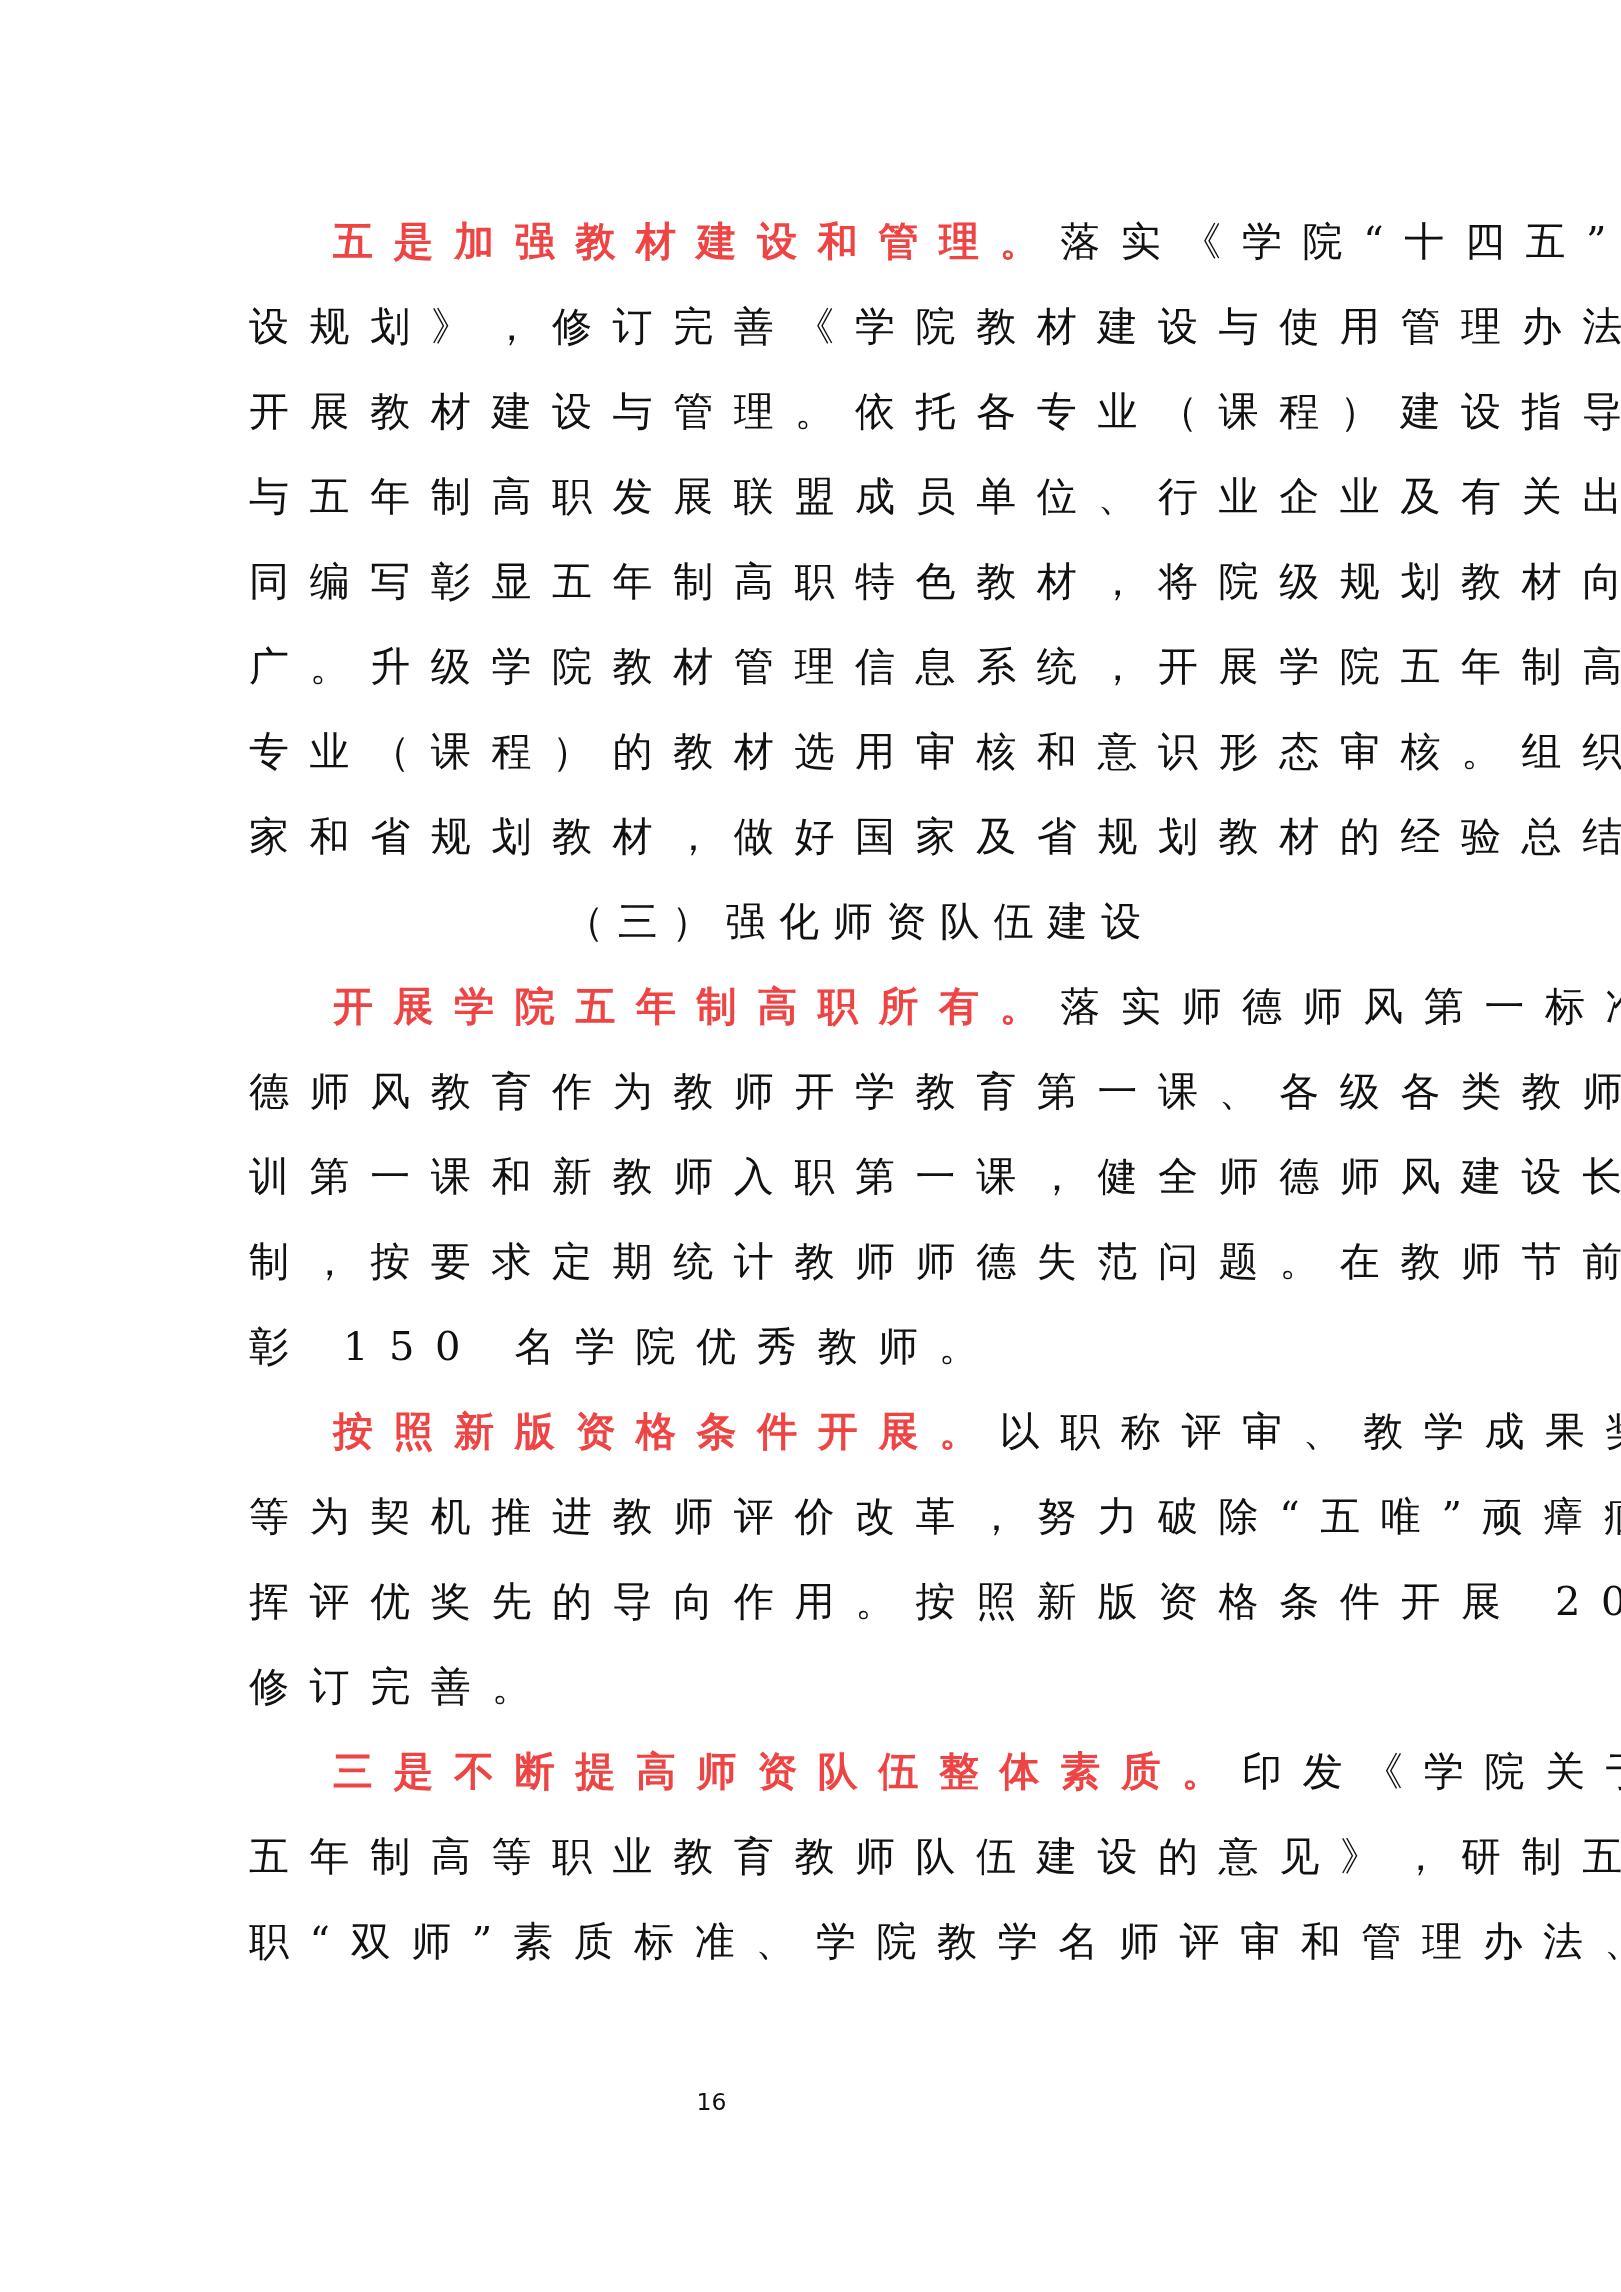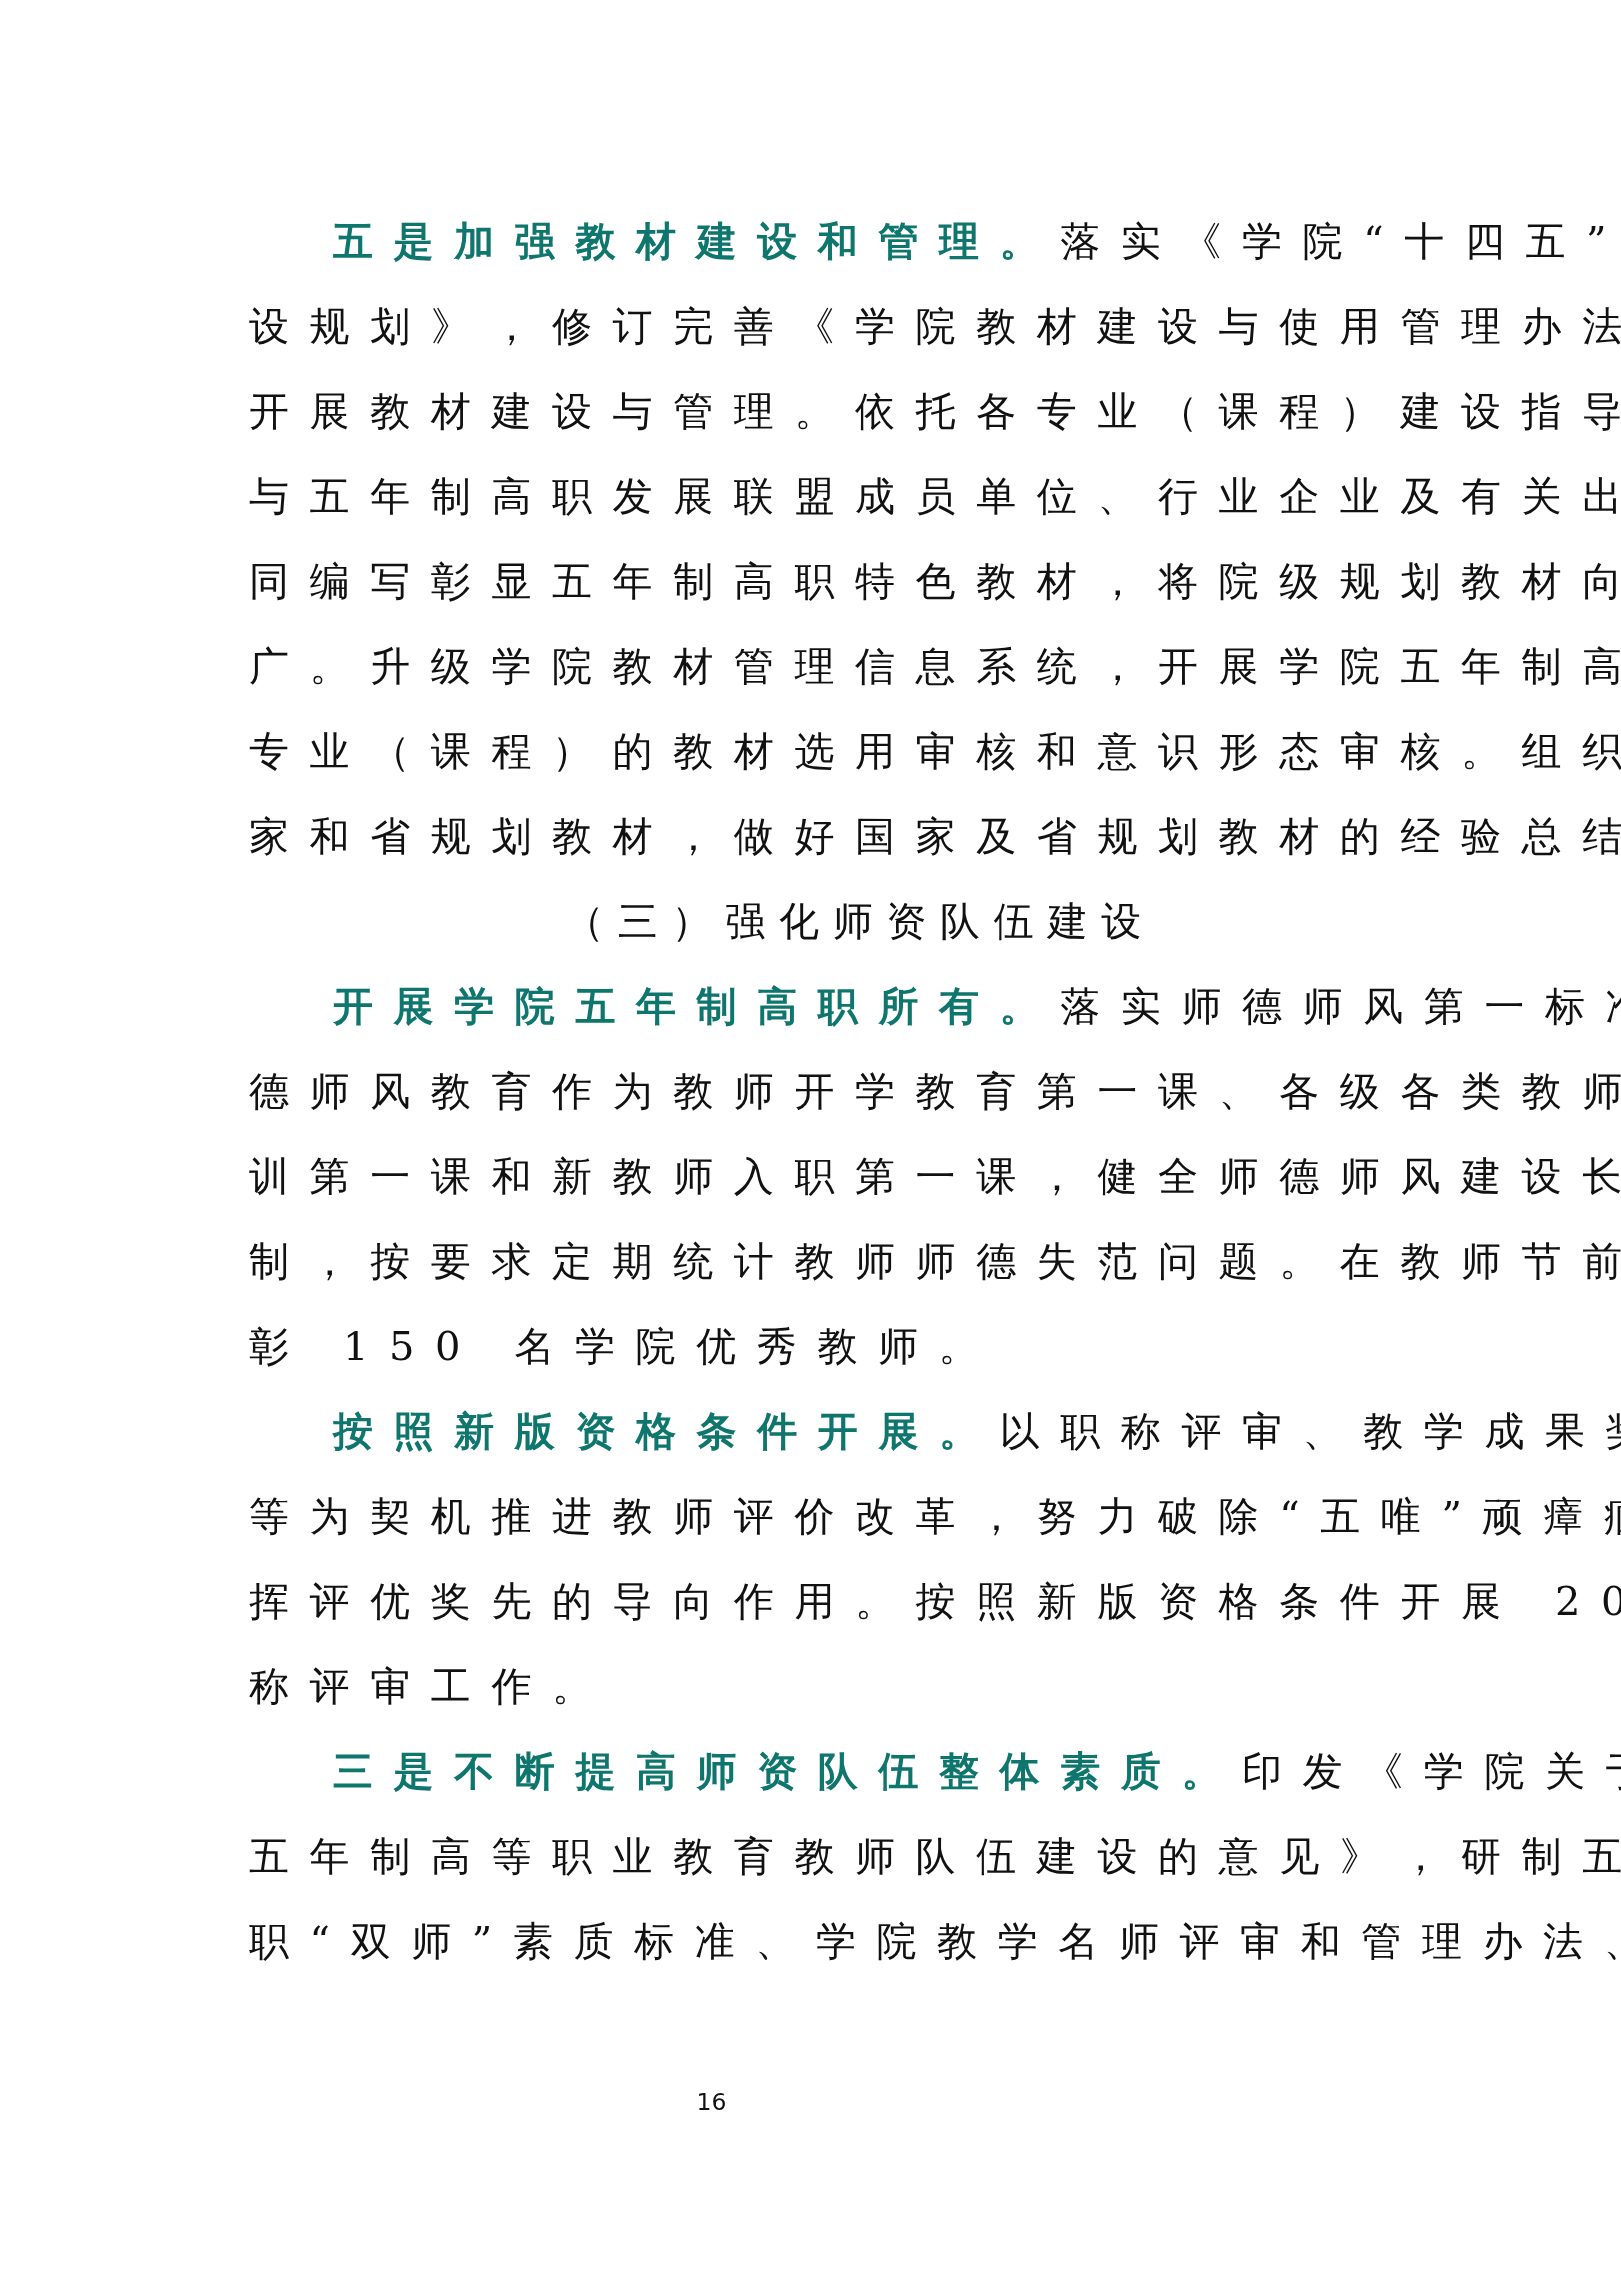--- a/index.html
+++ b/index.html
@@ -5,21 +5,21 @@
   html, body { margin: 0; padding: 0; background: #ffffff; }
   body { width: 1621px; height: 2293px; position: relative; overflow: hidden; }
   .page { position: absolute; left: 0; top: 0; width: 1621px; height: 2293px; background: #fff; }
   .content { position: absolute; left: 249px; top: 214px; width: 1137px; }
   .line {
     height: 85px; line-height: 55px; white-space: nowrap;
     font-family: "DejaVu Serif", "Liberation Serif", serif;
     font-size: 40px; color: #111; letter-spacing: 20.6px;
   }
   .line.indent { padding-left: 84px; }
-  .lead { font-family: "DejaVu Sans", "Liberation Sans", sans-serif; font-weight: bold; color: #0f766e; }
+  .lead { font-family: "DejaVu Sans", "Liberation Sans", sans-serif; font-weight: bold; color: #ef4444; }
   .heading { letter-spacing: 13.7px; text-align: center; }
   .page-number {
     position: absolute; top: 2088px; left: 0; width: 1423px; text-align: center;
     font-family: "DejaVu Sans", "Liberation Sans", sans-serif; font-size: 23.5px; color: #111;
   }
 </style>
 </head>
 <body>
 
 <div class="page">
@@ -38,21 +38,21 @@
 
     <div class="line indent"><span class="lead">开展学院五年制高职所有。</span><span>落实师德师风第一标准，把师</span></div>
     <div class="line">德师风教育作为教师开学教育第一课、各级各类教师培训开</div>
     <div class="line">训第一课和新教师入职第一课，健全师德师风建设长效机</div>
     <div class="line">制，按要求定期统计教师师德失范问题。在教师节前评选表</div>
     <div class="line">彰 150 名学院优秀教师。</div>
 
     <div class="line indent"><span class="lead">按照新版资格条件开展。</span><span>以职称评审、教学成果奖评选</span></div>
     <div class="line">等为契机推进教师评价改革，努力破除“五唯”顽瘴痼疾，发</div>
     <div class="line">挥评优奖先的导向作用。按照新版资格条件开展 2022 年职</div>
-    <div class="line">称评审工作。</div>
+    <div class="line">修订完善。</div>
 
     <div class="line indent"><span class="lead">三是不断提高师资队伍整体素质。</span><span>印发《学院关于加强</span></div>
     <div class="line">五年制高等职业教育教师队伍建设的意见》，研制五年制高</div>
     <div class="line">职“双师”素质标准、学院教学名师评审和管理办法、学院教</div>
 
   </div>
 
   <div class="page-number">16</div>
 </div>
 

